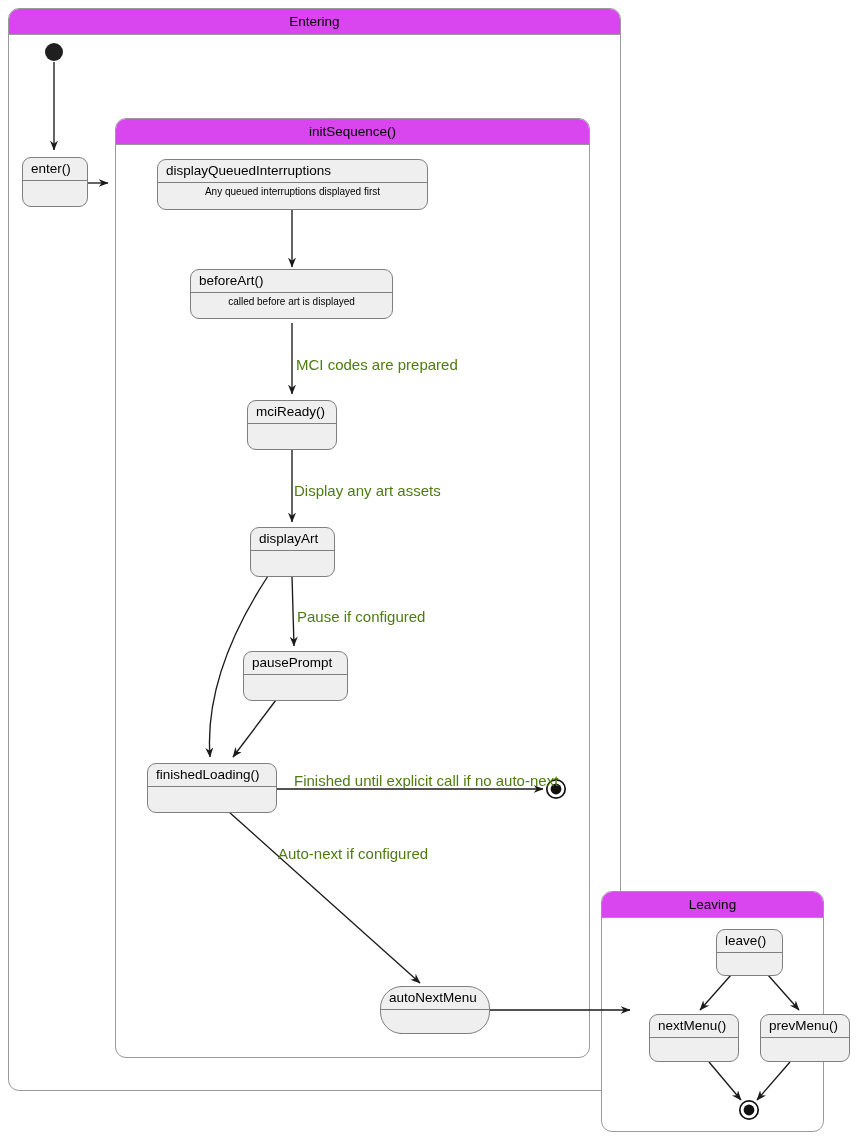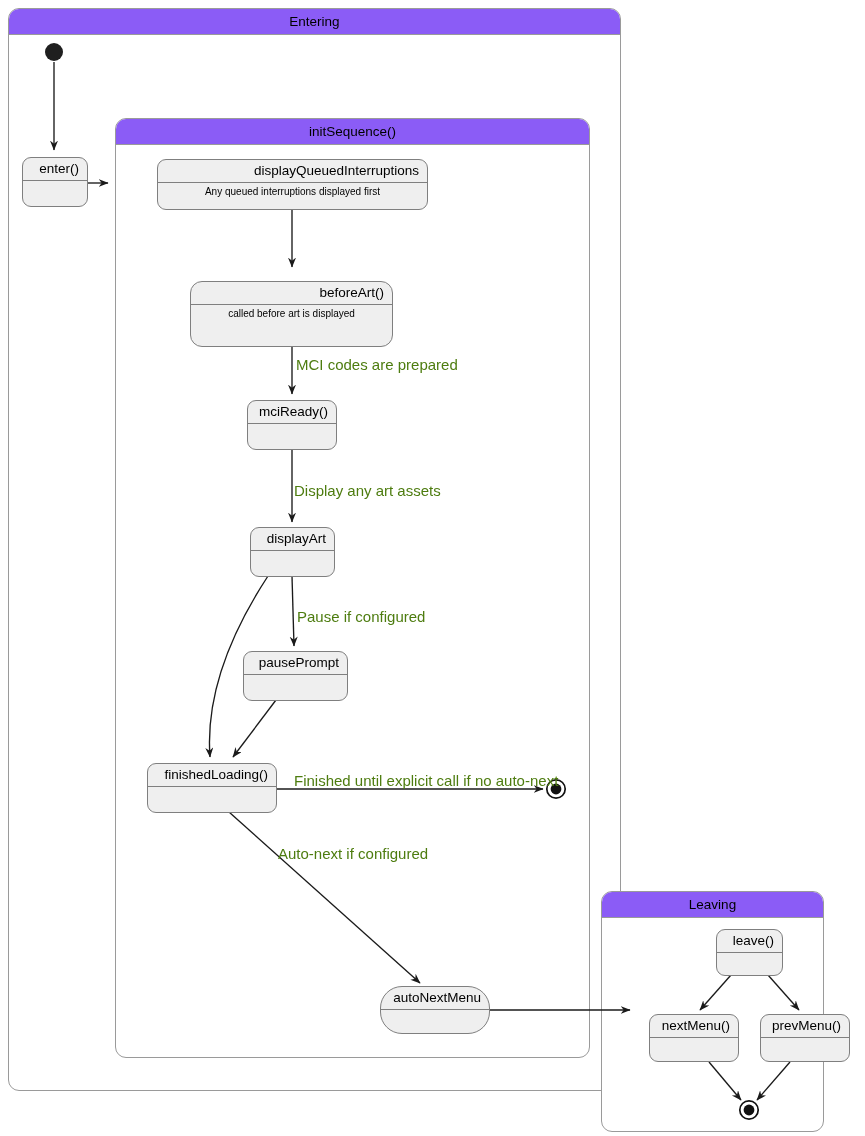--- a/index.html
+++ b/index.html
@@ -36,37 +36,37 @@
     border: 1px solid #9a9a9a;
     border-radius: 11px;
     background: #ffffff;
     overflow: hidden;
   }
   .composite > .comp-title {
     box-sizing: border-box;
     height: 26px;
     line-height: 25px;
     text-align: center;
-    background: #8b5cf6;
+    background: #d946ef;
     border-bottom: 1px solid #9a9a9a;
     font-size: 13.5px;
     color: #000000;
   }
   
   .state {
     position: absolute;
     box-sizing: border-box;
     border: 1px solid #7f7f7f;
     border-radius: 9px;
     background: #efefef;
     overflow: hidden;
   }
   .state > .st-name {
     box-sizing: border-box;
-    text-align: right;
+    text-align: left;
     font-size: 13.5px;
     color: #000000;
     padding: 3px 8px 4px 8px;
     border-bottom: 1px solid #7f7f7f;
     white-space: nowrap;
   }
   .state > .st-body {
     box-sizing: border-box;
     text-align: center;
     font-size: 10px;
@@ -165,21 +165,21 @@
   <div class="state empty-body" style="left:22px; top:157px; width:66px; height:50px;">
     <div class="st-name">enter()</div>
     <div class="st-body"></div>
   </div>
 
   <div class="state" style="left:157px; top:159px; width:271px; height:51px;">
     <div class="st-name">displayQueuedInterruptions</div>
     <div class="st-body">Any queued interruptions displayed first</div>
   </div>
 
-  <div class="state" style="left:190px; top:281px; width:203px; height:66px;border-radius:12px;">
+  <div class="state" style="left:190px; top:269px; width:203px; height:50px;">
     <div class="st-name">beforeArt()</div>
     <div class="st-body">called before art is displayed</div>
   </div>
 
   <div class="state empty-body" style="left:247px; top:400px; width:90px; height:50px;">
     <div class="st-name">mciReady()</div>
     <div class="st-body"></div>
   </div>
 
   <div class="state empty-body" style="left:250px; top:527px; width:85px; height:50px;">

